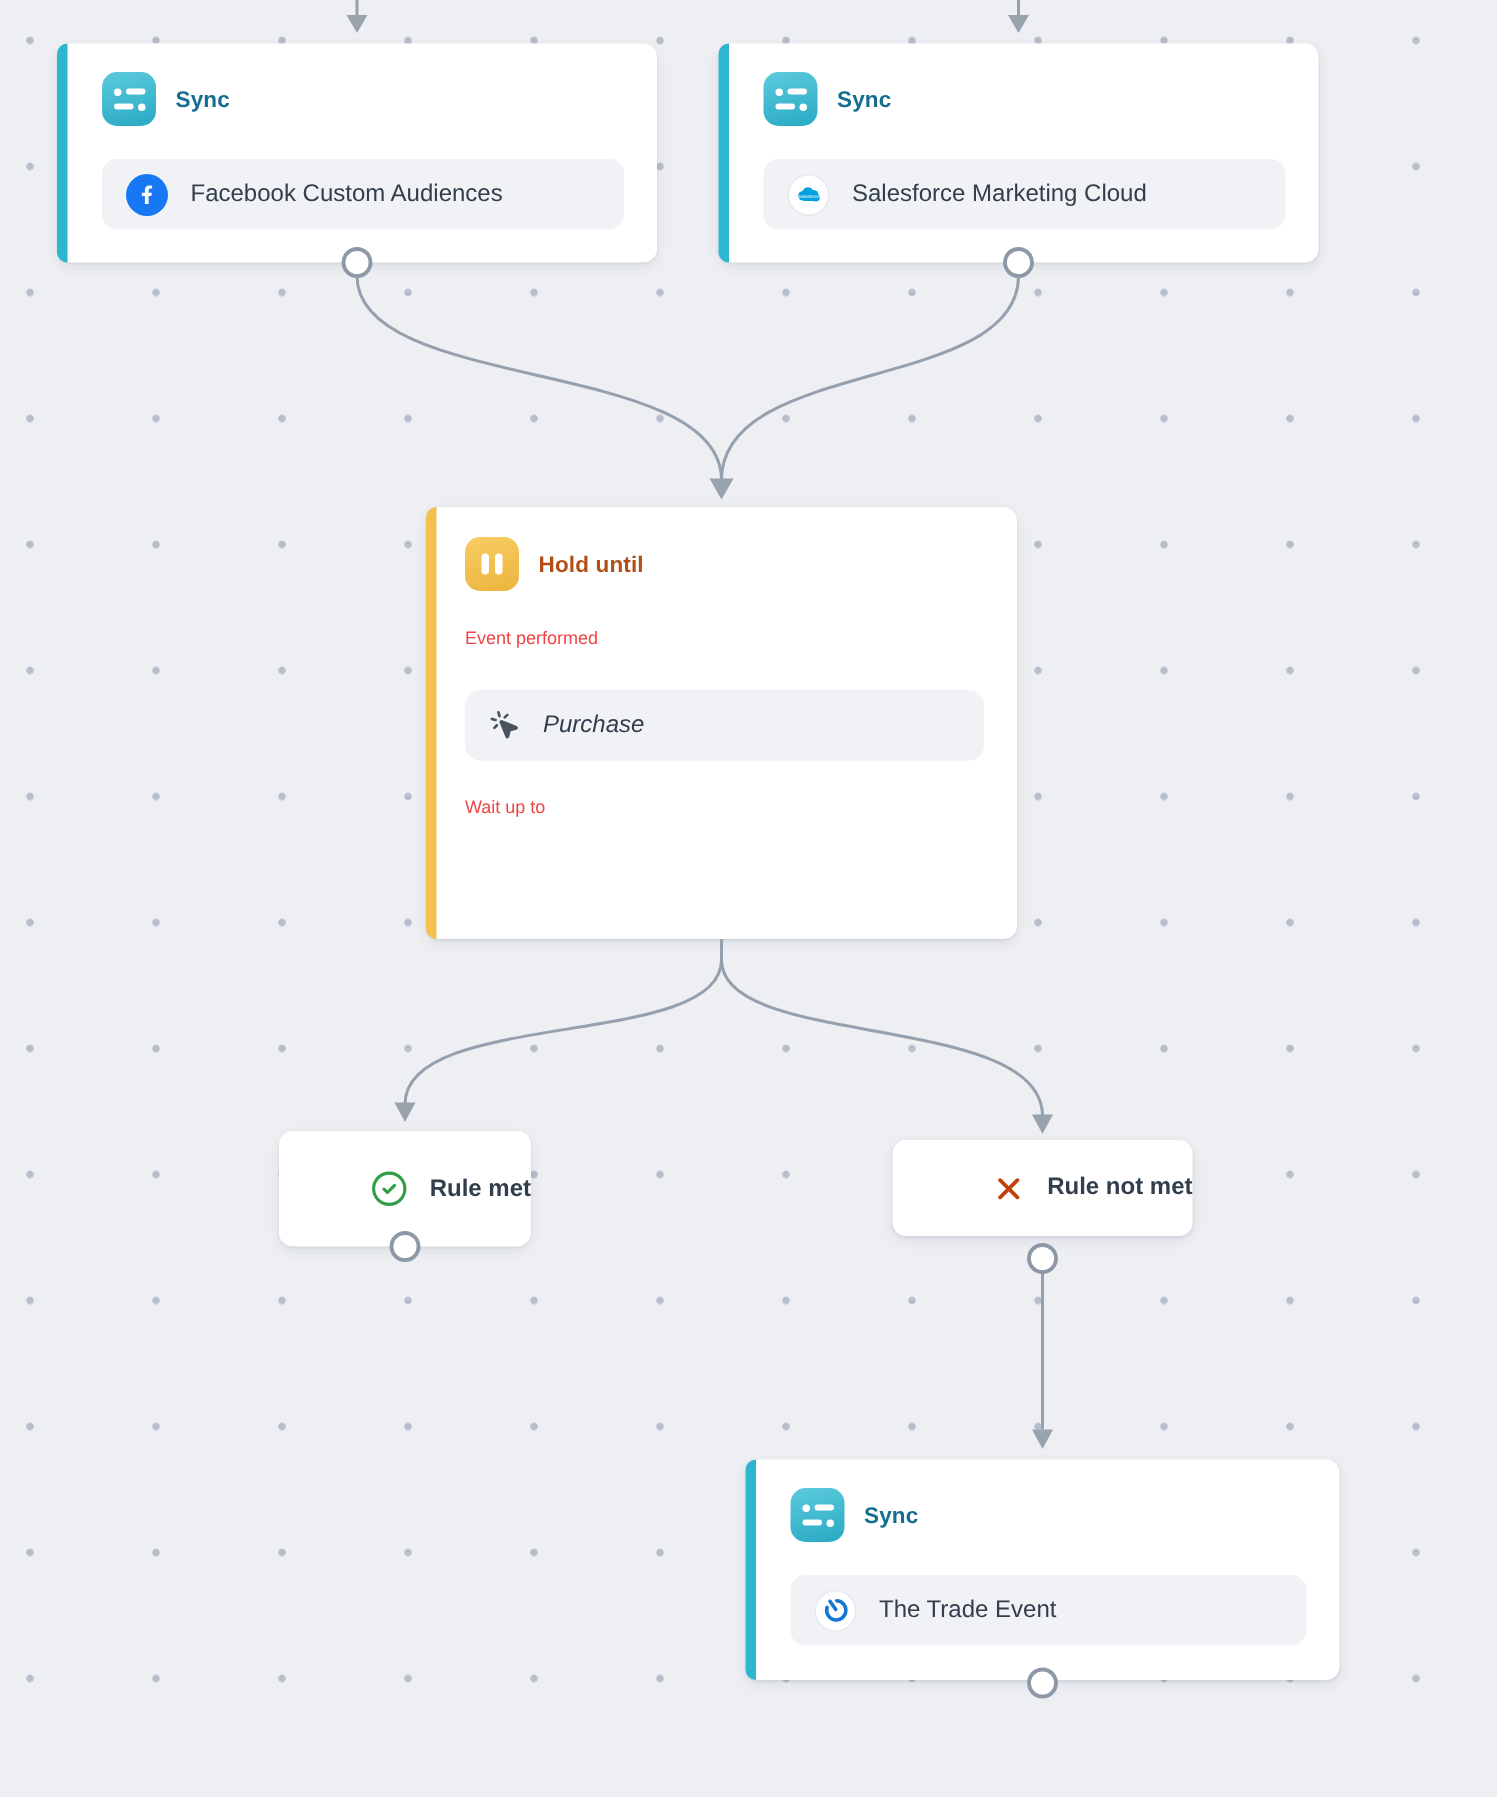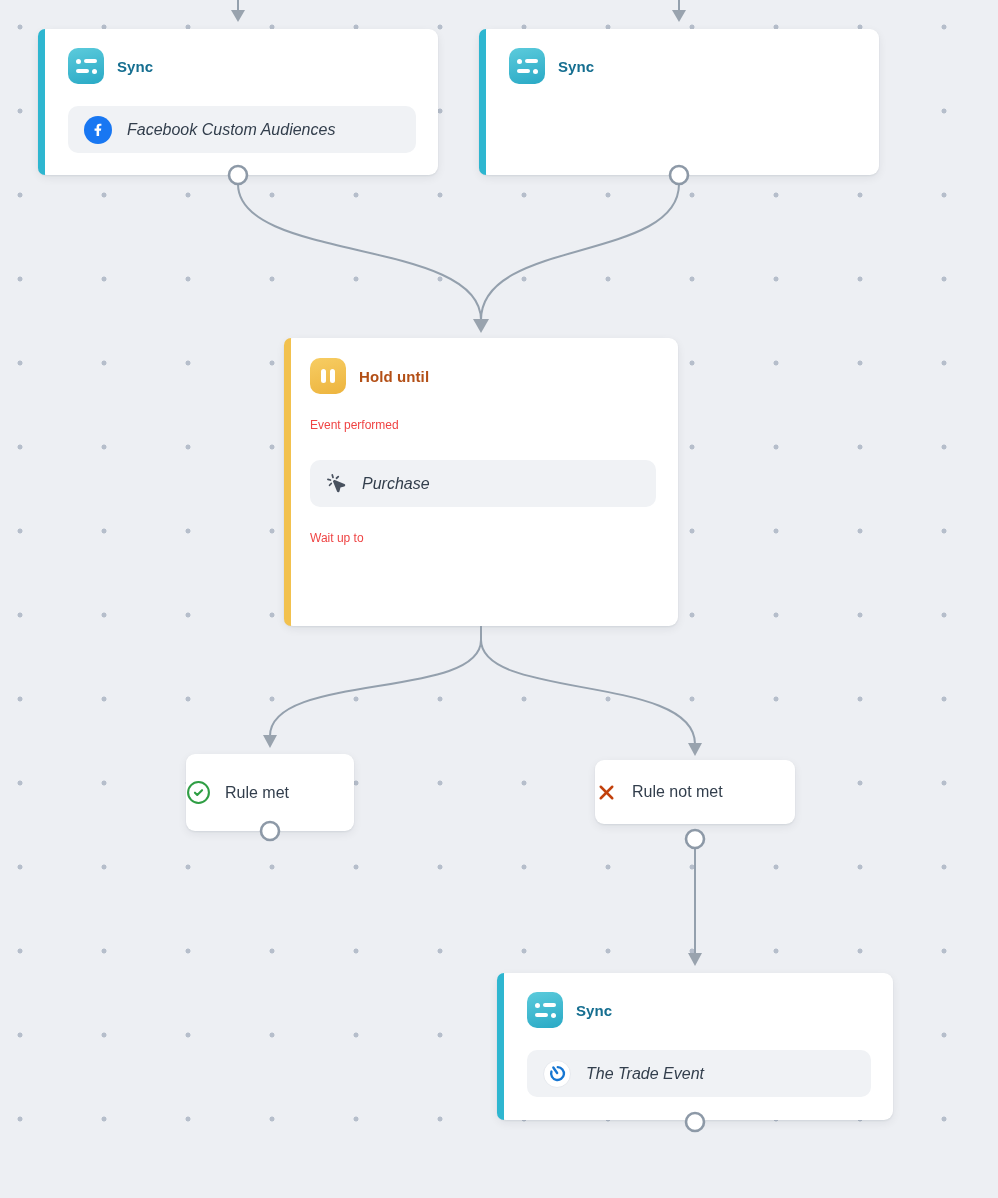--- a/index.html
+++ b/index.html
@@ -44,24 +44,24 @@
     display: flex; align-items: center; padding: 0 16px; gap: 15px;
   }
   .pill-text { font-size: 16px; color: #323e4c; }
   .logo-circle {
     width: 28px; height: 28px; border-radius: 50%; background: #fff;
     border: 1px solid #e6e9ee; display: flex; align-items: center; justify-content: center;
     flex: 0 0 28px;
   }
   .logo-circle.fb { background: #1877f2; border: none; }
   .field-label { font-size: 12px; color: #ef4444; }
-  .rule-card { display: flex; align-items: center; justify-content: flex-start; gap: 14px; }
+  .rule-card { display: flex; align-items: center; justify-content: flex-end; gap: 14px; font-weight: bold; }
   .rule-text { font-size: 16px; color: #323e4c; }
   .sync-card { padding: 19px 22px 0 30px; }
-  .sync-card .pill { margin-top: 22px; font-style: italic; }
+  .sync-card .pill { margin-top: 22px; }
   .hold-card { padding: 20px 22px 16px 26px; }
   .hold-card .field-label { margin-top: 24px; }
   .hold-card .pill { margin-top: 28px; font-style: italic; }
 </style>
 </head>
 <body>
 
 <div class="canvas">
 
   <div class="card sync-card" style="left:38px; top:29px; width:400px; height:146px;">
@@ -96,20 +96,35 @@
         <div class="glyph-row">
             <span class="g-dot"></span>
             <span class="g-bar"></span>
           </div>
         <div class="glyph-row">
             <span class="g-bar"></span>
             <span class="g-dot"></span>
           </div>
       </div>
       <span class="node-title sync">Sync</span>
+    </div>
+    <div class="pill">
+      <div class="logo-circle">
+        <svg width="22" height="22" viewBox="0 0 24 24" aria-hidden="true">
+          <g fill="#00a1e0">
+            <circle cx="8.2" cy="12.6" r="3.6"></circle>
+            <circle cx="11.6" cy="10.4" r="4.1"></circle>
+            <circle cx="15.6" cy="11.8" r="3.5"></circle>
+            <circle cx="17.3" cy="13.8" r="2.9"></circle>
+            <rect x="7.5" y="11.6" width="10.5" height="4.8" rx="2.4"></rect>
+          </g>
+          <text x="12.6" y="13.9" text-anchor="middle" font-size="3.4" font-family="Liberation Sans, sans-serif" fill="#ffffff">salesforce</text>
+        </svg>
+      </div>
+      <span class="pill-text">Salesforce Marketing Cloud</span>
     </div>
   </div>
 
   <div class="card hold-card" style="left:284px; top:338px; width:394px; height:288px;">
     <div class="accent amber"></div>
     <div class="title-row">
       <div class="type-icon amber">
         <div class="pause-wrap">
             <span class="g-pause"></span>
             <span class="g-pause"></span>

